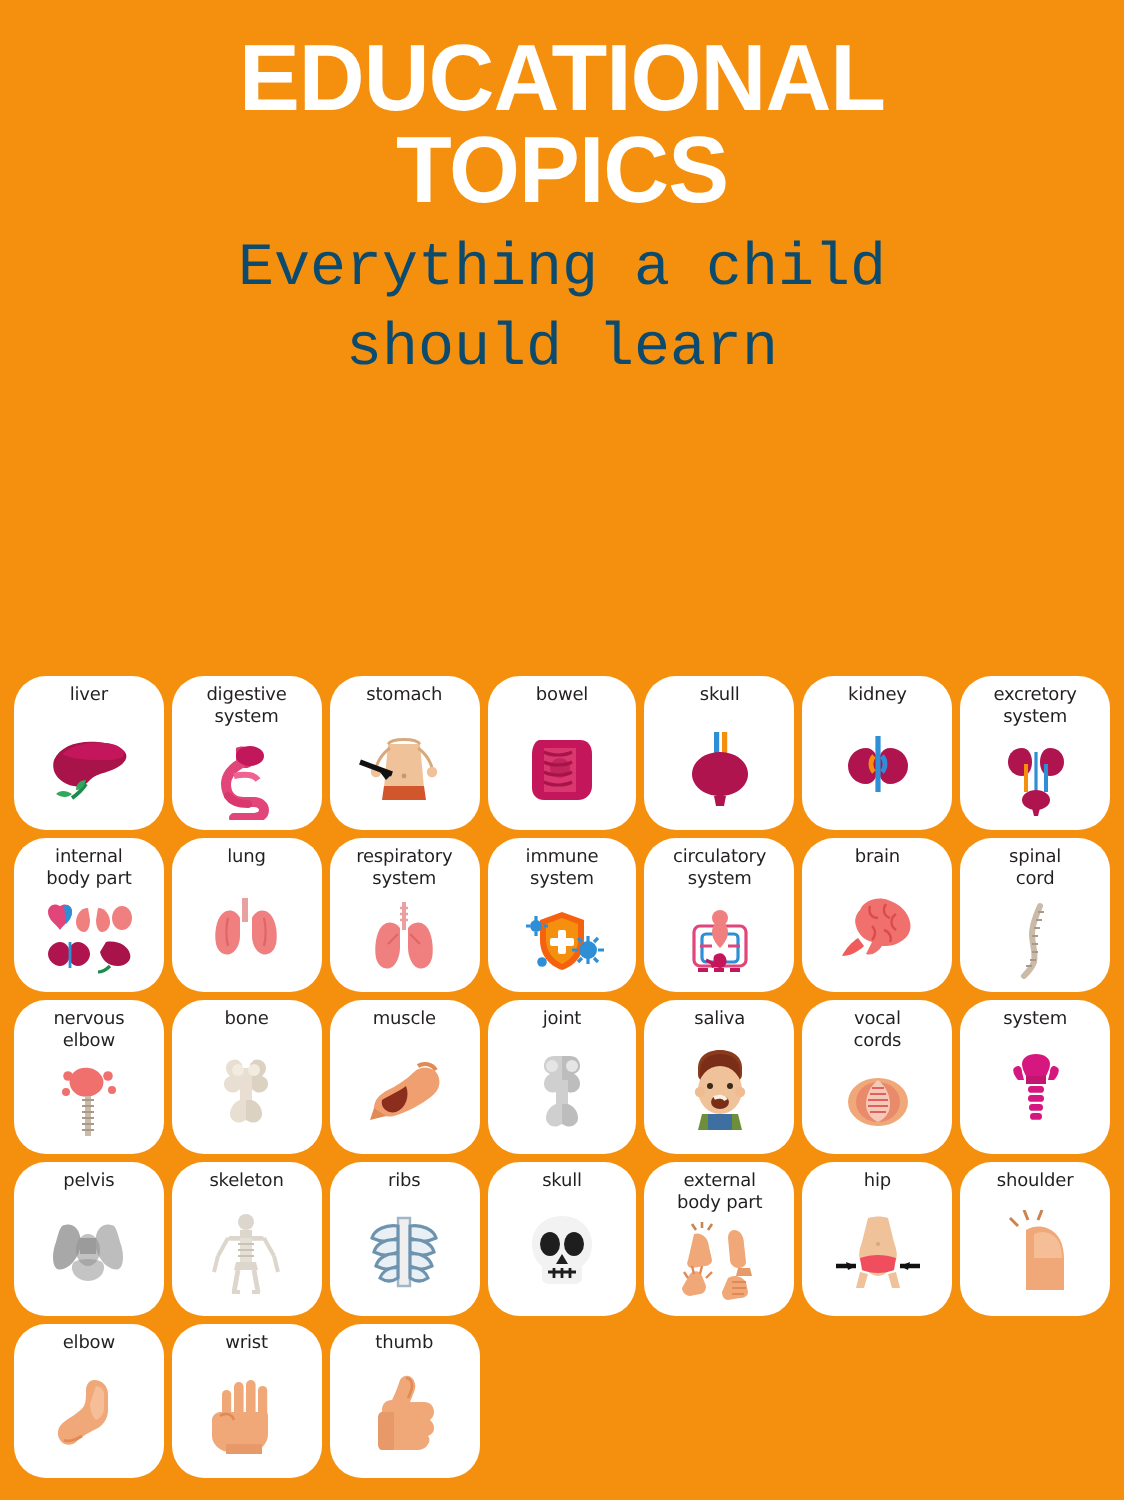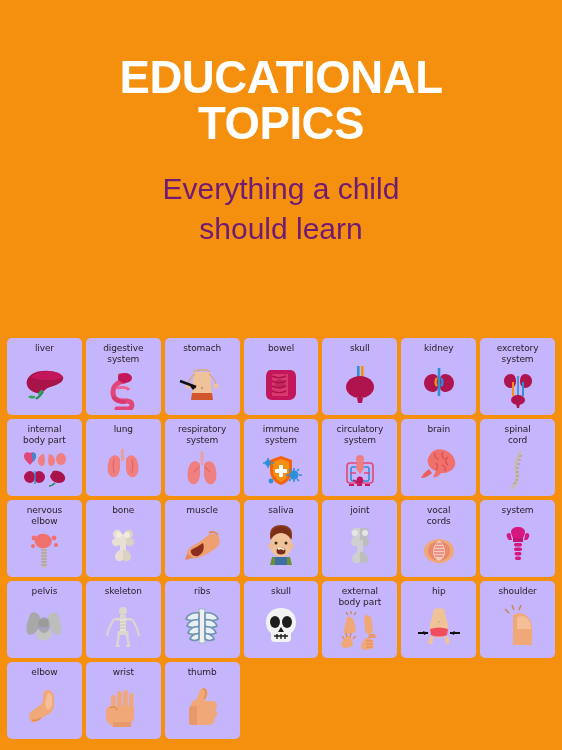--- a/index.html
+++ b/index.html
@@ -5,54 +5,54 @@
   html,body{margin:0;padding:0;}
   body{
     width:562px;height:750px;
     background:#F5900F;
     font-family:"Liberation Sans", sans-serif;
     overflow:hidden;
   }
   #app{position:relative;width:562px;height:750px;background:#F5900F;}
 
   
-  .header{padding-top:54px;text-align:center;}
+  .header{padding-top:16px;text-align:center;}
   .title{
     color:#FFFFFF;
     font-weight:bold;
     font-size:47px;
     line-height:0.97;
     letter-spacing:-0.5px;
     transform:scaleX(0.97);
     font-family:"Liberation Sans", sans-serif;
   }
   .title .l2{display:block;}
   .subtitle{
-    color:#701a75;
+    color:#0c4a6e;
     font-size:30px;
     line-height:1.34;
-    margin-top:24px;
+    margin-top:8px;
     font-weight:500;
-    font-family:Liberation Sans, sans-serif;
+    font-family:Liberation Mono, monospace;
   }
   .subtitle .s2{display:block;}
 
   
   .grid{
     position:absolute;
     left:7px; top:338px;
     width:548px;
     display:grid;
     grid-template-columns:repeat(7, 1fr);
     grid-auto-rows:77px;
     gap:4px 4px;
   }
   .card{
-    background:#c4b5fd;
-    border-radius:5px;
+    background:#ffffff;
+    border-radius:16px;
     position:relative;
     overflow:hidden;
     display:flex;
     flex-direction:column;
     align-items:center;
   }
   .card .label{
     color:#231F20;
     font-size:9px;
     line-height:1.18;
@@ -329,20 +329,34 @@
         </div>
       </div>
       <div class="card">
         <div class="label">muscle</div>
         <div class="art">
           <svg width="46" height="42" viewBox="0 0 46 42">
             <path d="M8 30c0-4 3-7 7-9 4-2 9-5 13-9 3-3 8-3 11 0 3 4 2 9-2 12-5 4-12 8-19 10-5 1-10-1-10-4z" fill="#F0A070"></path>
             <path d="M12 26c3-2 8-4 12-7 2 5 0 11-5 13-4 1-8-2-7-6z" fill="#8B2E1E"></path>
             <path d="M8 30l-2 6 8-2z" fill="#E08A55"></path>
             <path d="M30 9c3-2 7-1 9 2" stroke="#E08A55" stroke-width="2" fill="none"></path>
+          </svg>
+        </div>
+      </div>
+      <div class="card">
+        <div class="label">joint</div>
+        <div class="art">
+          <svg width="46" height="42" viewBox="0 0 46 42">
+            <path d="M19 4c-3 0-5 2-5 5 0 2 1 3 3 4-2 1-3 3-3 5 0 3 3 5 6 4l3-2V4z" fill="#CFCFCF"></path>
+            <path d="M27 4c3 0 5 2 5 5 0 2-1 3-3 4 2 1 3 3 3 5 0 3-3 5-6 4l-3-2V4z" fill="#BDBDBD"></path>
+            <path d="M20 16h6v12h-6z" fill="#CFCFCF"></path>
+            <path d="M20 28c-3 1-5 4-5 7 0 3 3 5 6 4l2-1V28z" fill="#CFCFCF"></path>
+            <path d="M26 28c3 1 5 4 5 7 0 3-3 5-6 4l-2-1V28z" fill="#BDBDBD"></path>
+            <circle cx="18" cy="9" r="3" fill="#E5E5E5"></circle>
+            <circle cx="28" cy="9" r="3" fill="#E5E5E5"></circle>
           </svg>
         </div>
       </div>
       <div class="card">
         <div class="label">saliva</div>
         <div class="art">
           <svg width="46" height="42" viewBox="0 0 46 42">
             <path d="M12 10c0-6 5-9 11-9s11 3 11 9v3c0 2-1 3-2 3H14c-1 0-2-1-2-3z" fill="#8B3A1E"></path>
             <path d="M13 12c0-6 4-9 10-9s10 3 10 9v4H13z" fill="#7A2E18"></path>
             <ellipse cx="23" cy="21" rx="11" ry="12" fill="#F0C29A"></ellipse>
@@ -351,34 +365,20 @@
             <circle cx="18" cy="19" r="1.5" fill="#3A2A1A"></circle>
             <circle cx="28" cy="19" r="1.5" fill="#3A2A1A"></circle>
             <ellipse cx="23" cy="27" rx="4.5" ry="3.5" fill="#7A2E18"></ellipse>
             <path d="M20 25c2-1 5-1 6 1" stroke="#F8F0E0" stroke-width="2" fill="none"></path>
             <path d="M14 33h18l2 8H12z" fill="#6E8F3A"></path>
             <path d="M17 33h12v8H17z" fill="#3F6FA0"></path>
           </svg>
         </div>
       </div>
       <div class="card">
-        <div class="label">joint</div>
-        <div class="art">
-          <svg width="46" height="42" viewBox="0 0 46 42">
-            <path d="M19 4c-3 0-5 2-5 5 0 2 1 3 3 4-2 1-3 3-3 5 0 3 3 5 6 4l3-2V4z" fill="#CFCFCF"></path>
-            <path d="M27 4c3 0 5 2 5 5 0 2-1 3-3 4 2 1 3 3 3 5 0 3-3 5-6 4l-3-2V4z" fill="#BDBDBD"></path>
-            <path d="M20 16h6v12h-6z" fill="#CFCFCF"></path>
-            <path d="M20 28c-3 1-5 4-5 7 0 3 3 5 6 4l2-1V28z" fill="#CFCFCF"></path>
-            <path d="M26 28c3 1 5 4 5 7 0 3-3 5-6 4l-2-1V28z" fill="#BDBDBD"></path>
-            <circle cx="18" cy="9" r="3" fill="#E5E5E5"></circle>
-            <circle cx="28" cy="9" r="3" fill="#E5E5E5"></circle>
-          </svg>
-        </div>
-      </div>
-      <div class="card">
         <div class="label">vocal
 cords</div>
         <div class="art">
           <svg width="46" height="42" viewBox="0 0 46 42">
             <ellipse cx="23" cy="21" rx="15" ry="12" fill="#F0A878"></ellipse>
             <ellipse cx="23" cy="21" rx="11" ry="10" fill="#E98B6B"></ellipse>
             <path d="M23 10c4 3 6 8 6 12s-2 7-6 9c-4-2-6-5-6-9s2-9 6-12z" fill="#F5C9B8"></path>
             <g stroke="#E06060" stroke-width="1.1" fill="none">
               <path d="M20 14h6M19 17h8M18 20h10M18 23h10M19 26h8"></path>
             </g>

